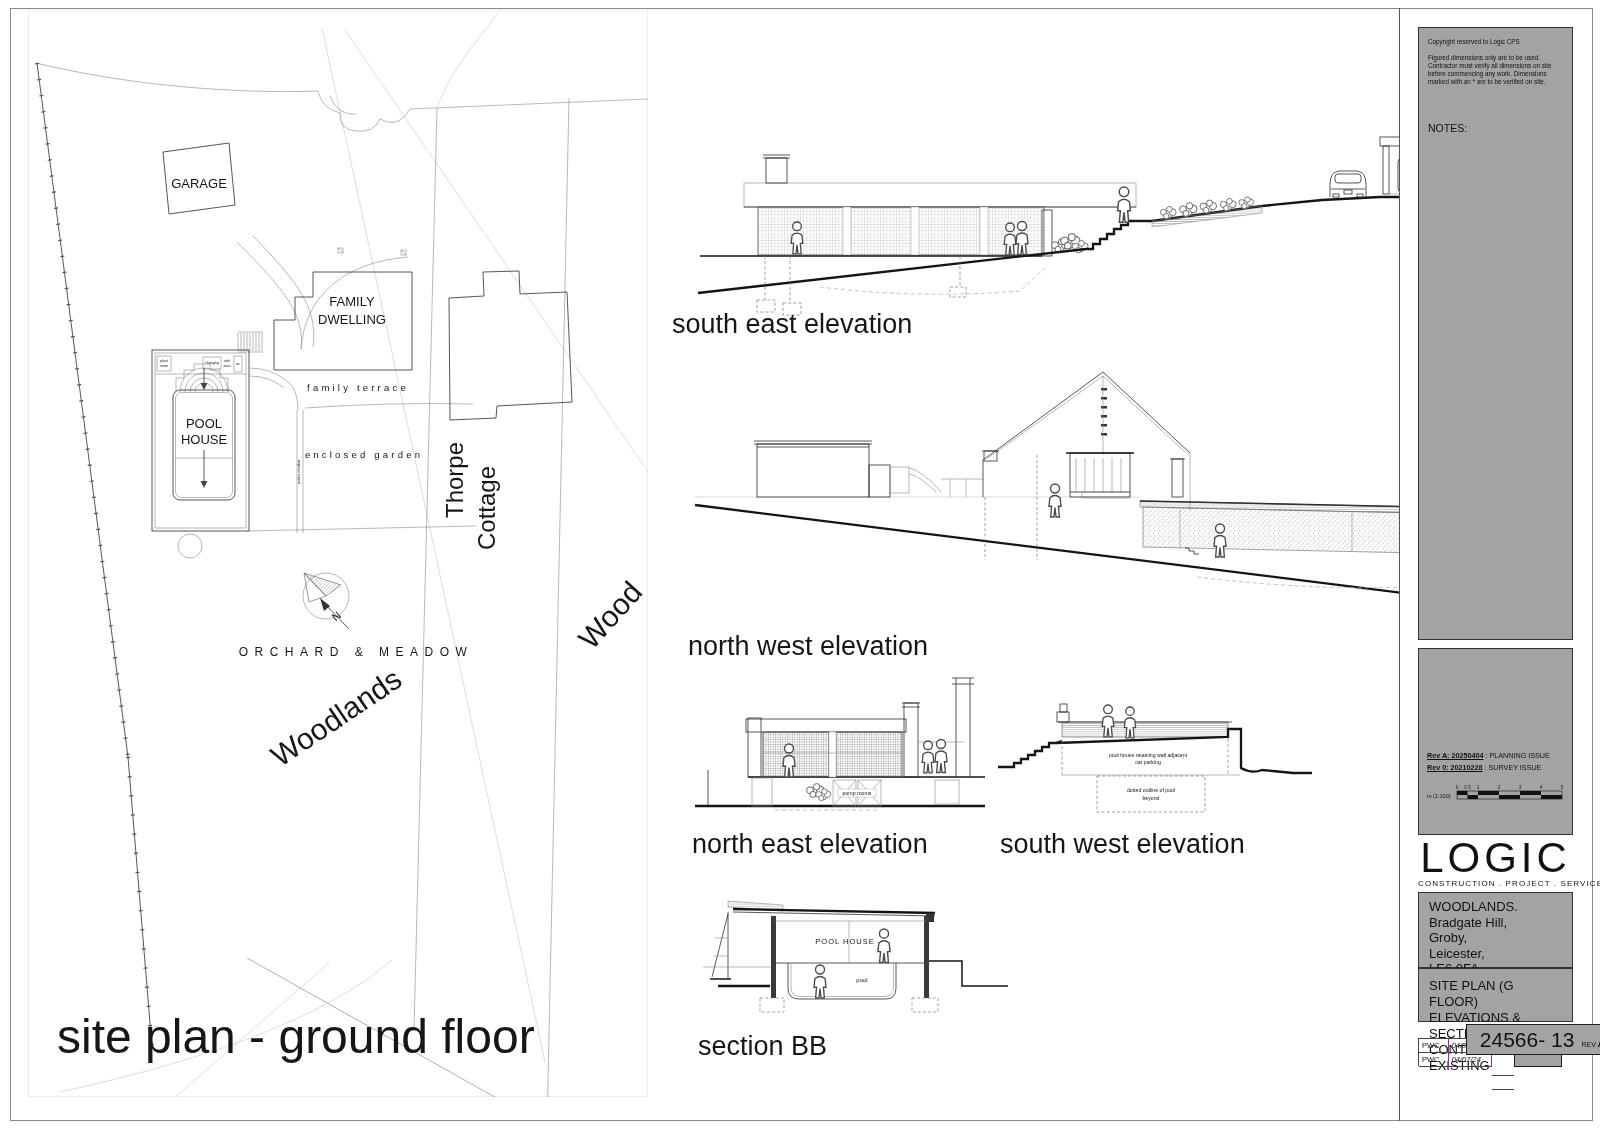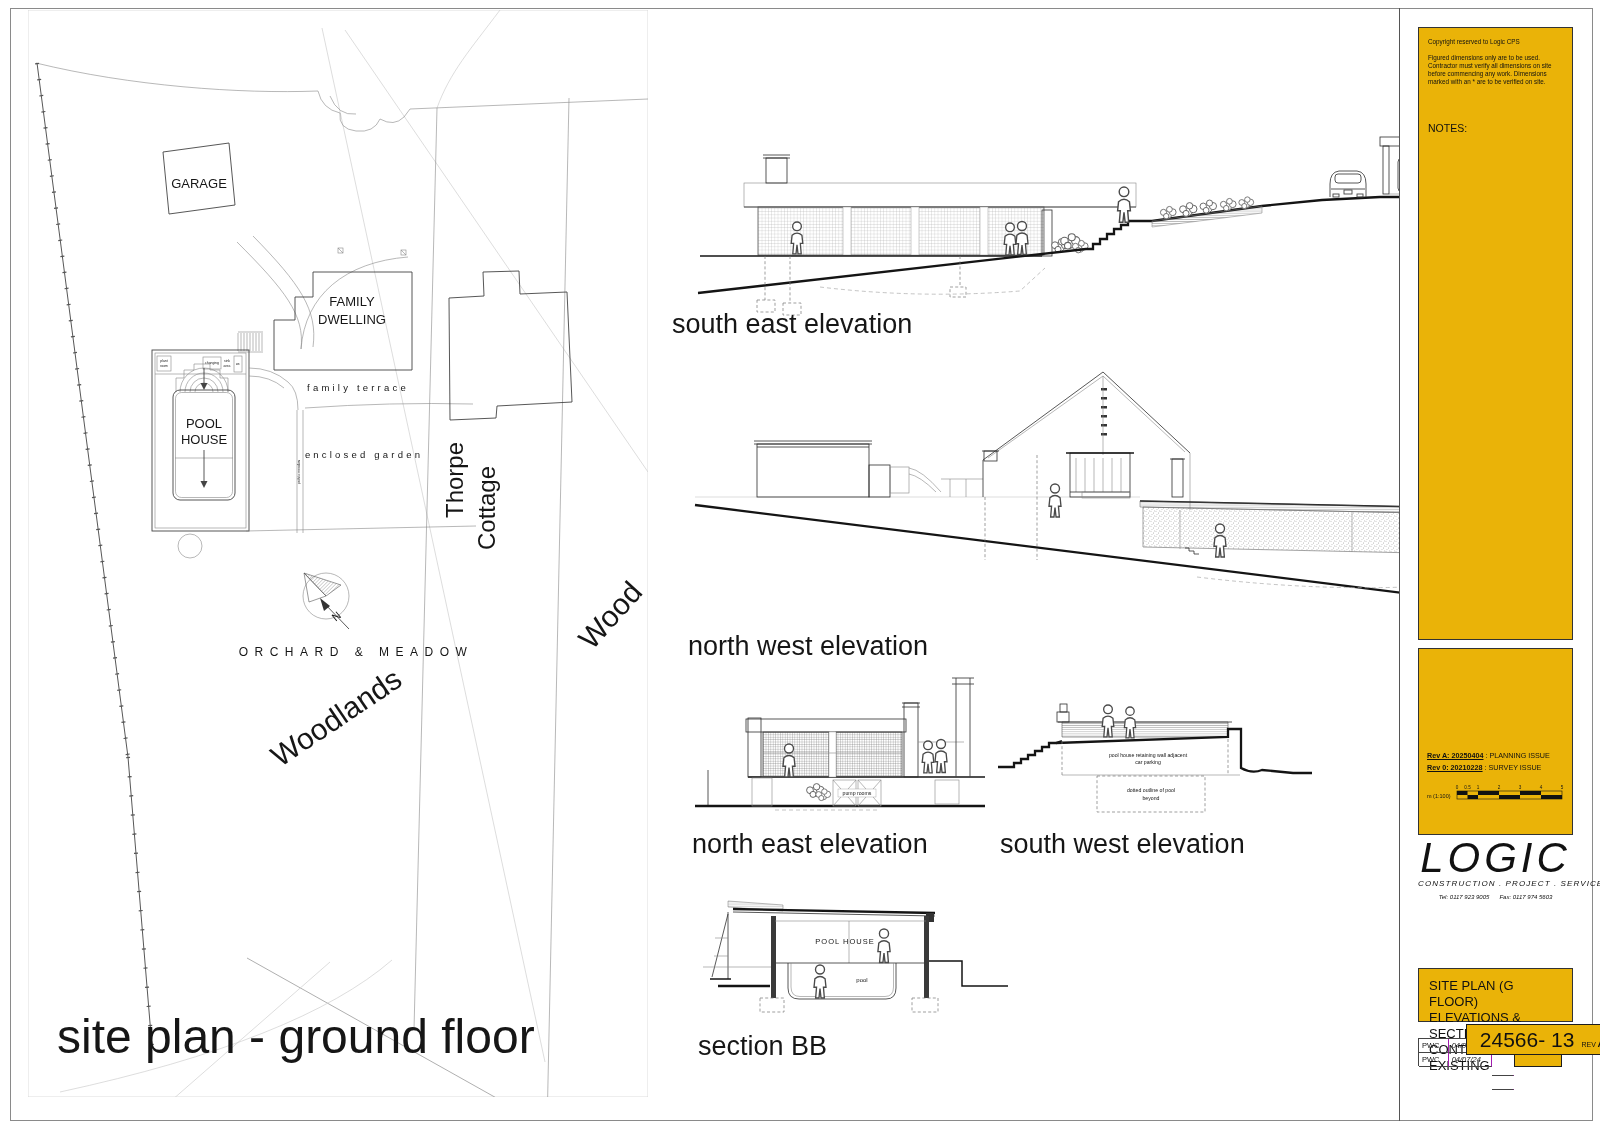--- a/index.html
+++ b/index.html
@@ -24,29 +24,29 @@
   .t-sm{font-size:9.5px;letter-spacing:3.2px;}
   .t-orch{font-size:12px;letter-spacing:6.5px;}
   .t-rot{font-size:24px;}
   .t-wood{font-size:30px;}
   .t-tiny{font-size:5.2px;}
   .t-micro{font-size:3.4px;}
   .t-n{font-size:11px;}
 
   
   .titlecol{position:absolute;left:1399px;top:8px;bottom:8px;width:194px;border-left:1px solid #555;}
-  .tb-box{position:absolute;left:18px;width:155px;border:1px solid #333;box-sizing:border-box;background:#eab308;}
+  .tb-box{position:absolute;left:18px;width:155px;border:1px solid #333;box-sizing:border-box;background:#a3a3a3;}
   .box-notes{top:19px;height:613px;padding:10px 9px 0 9px;}
   .copyright{font-size:6.3px;}
   .disclaimer{font-size:6.3px;line-height:8px;margin-top:9px;}
   .notes-label{font-size:10.5px;margin-top:36px;}
   .box-rev{top:640px;height:187px;display:flex;flex-direction:column;justify-content:flex-end;padding:0 8px 27px 8px;}
   .rev-row{font-size:7.2px;margin-bottom:3px;white-space:nowrap;}
   .rev-id{font-weight:bold;text-decoration:underline;}
-  .logo-block{position:absolute;left:18px;top:830px;width:155px;text-align:center;font-style:italic;}
+  .logo-block{position:absolute;left:18px;top:830px;width:155px;text-align:center;}
   .logo-name{font-size:42px;line-height:40px;letter-spacing:4px;}
   .logo-tagline{font-size:8px;letter-spacing:1.1px;margin-top:1px;white-space:nowrap;}
   .logo-contact{font-size:6px;margin-top:6px;white-space:pre;}
   .box-address{top:884px;height:76px;padding:6px 10px;}
   .box-address div{font-size:13px;line-height:15.5px;}
   .box-title{top:960px;height:54px;padding:9px 10px;}
   .box-title div{font-size:13px;line-height:16px;}
   .meta-table{position:absolute;left:18px;top:1030px;width:96px;height:28px;border-left:1px solid #444;border-top:1px solid #444;box-sizing:border-box;}
   .meta-row{display:flex;height:14px;box-sizing:border-box;}
   .meta-cell{border-right:1px solid #a21caf;border-bottom:1px solid #444;box-sizing:border-box;font-size:7.5px;line-height:13px;padding-left:3px;overflow:hidden;}
@@ -445,20 +445,27 @@
         <rect x="30" y="10" width="105" height="8" fill="none" stroke="#111" stroke-width="0.6"></rect>
       </svg>
     </div>
 
     <div class="logo-block">
       <div class="logo-name">LOGIC</div>
       <div class="logo-tagline">CONSTRUCTION . PROJECT . SERVICES</div>
       <div class="logo-contact">Tel: 0117 923 9005      Fax: 0117 974 5603</div>
     </div>
 
+    <div class="tb-box box-address">
+      <div>WOODLANDS.</div>
+      <div>Bradgate Hill,</div>
+      <div>Groby,</div>
+      <div>Leicester,</div>
+      <div>LE6 0FA</div>
+    </div>
 
     <div class="tb-box box-title">
       <div>SITE PLAN (G FLOOR)</div>
       <div>ELEVATIONS &amp; SECTION</div>
       <div>CONTEXT AS EXISTING</div>
     </div>
 
     <div class="meta-table">
       <div class="meta-row">
         <div class="meta-cell mc1">PWC</div>

